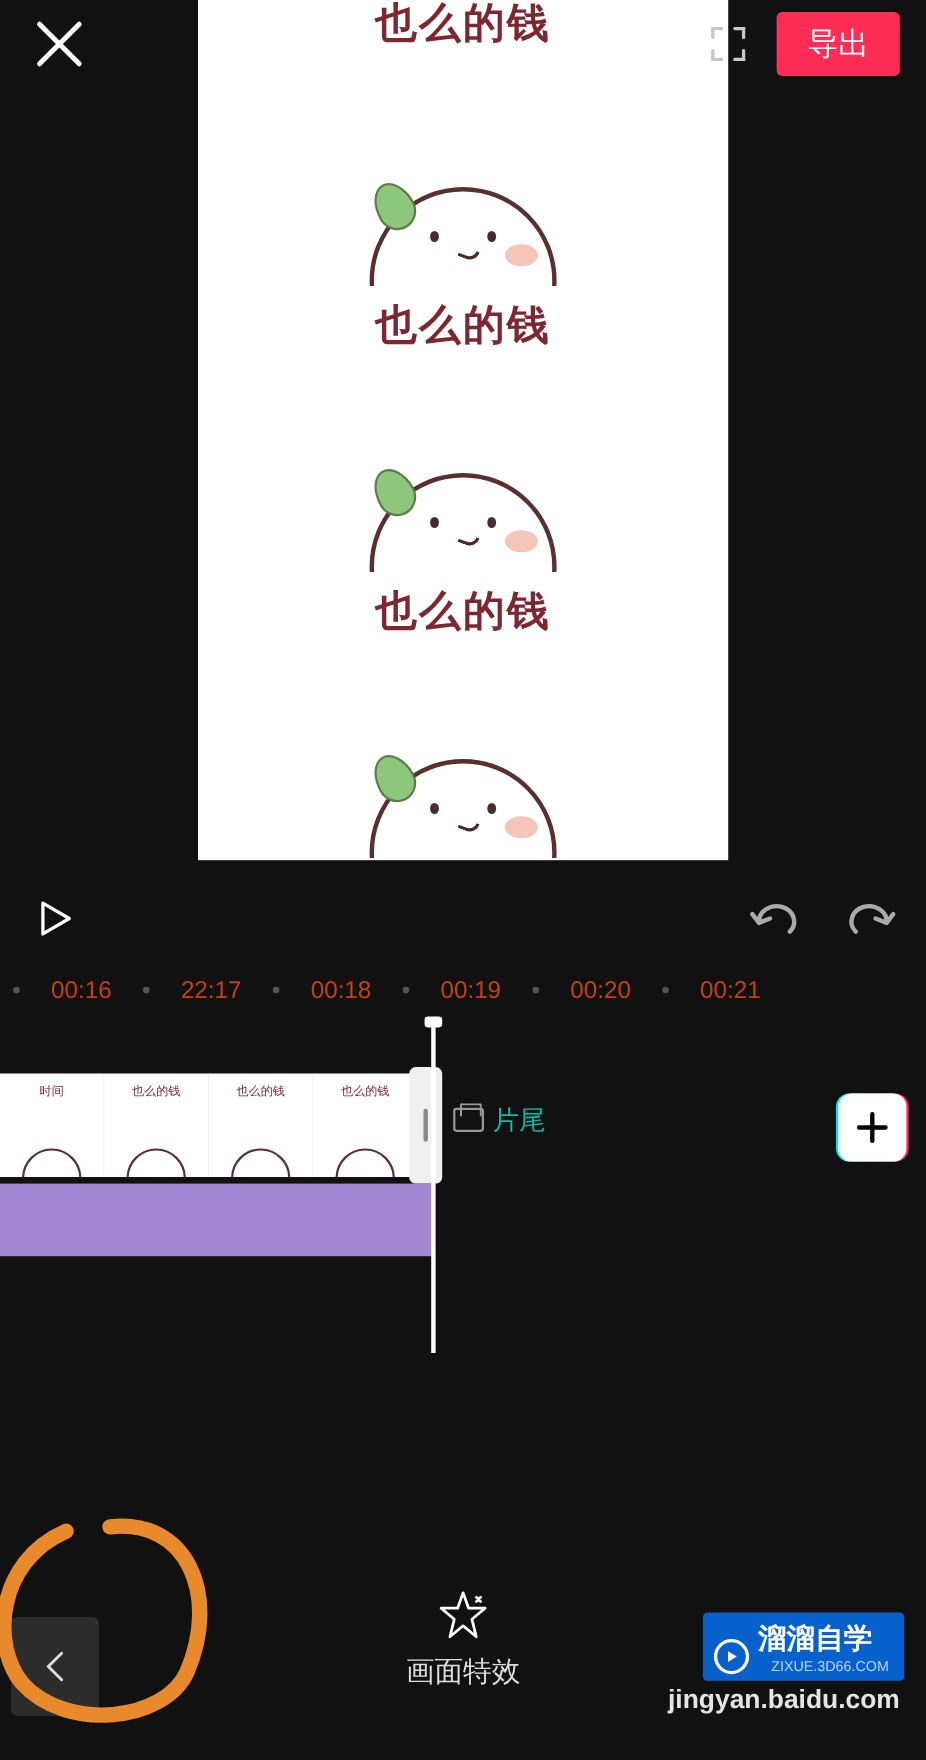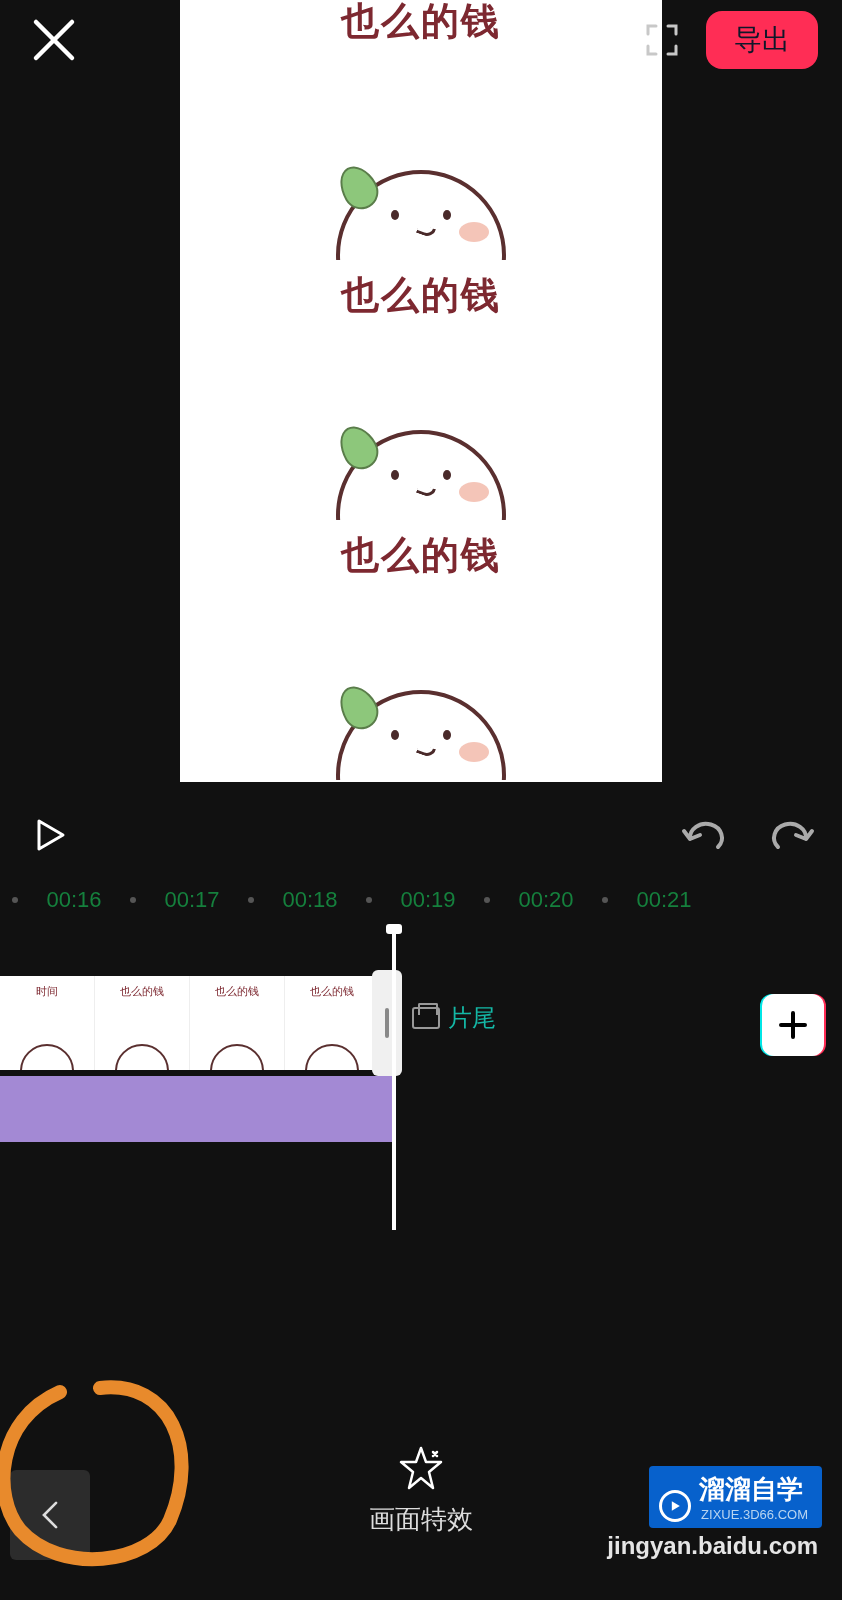--- a/index.html
+++ b/index.html
@@ -27,24 +27,24 @@
     font-size: 40px;
     color: #fff;
     cursor: pointer;
     width: 60px;
     display: flex;
     align-items: center;
     justify-content: center;
   }
   .export-btn {
     background: #ff2d55;
-    color: #0f172a;
+    color: #ffffff;
     font-size: 28px;
     padding: 10px 28px;
-    border-radius: 16px;
+    border-radius: 5px;
     font-weight: 500;
     text-align: right;
   }
   
   .expand-icon {
     position: absolute;
     top: 20px;
     right: 160px;
     width: 40px;
     height: 40px;
@@ -171,21 +171,21 @@
   
   .ruler {
     position: absolute;
     top: 880px;
     left: 0; right: 0;
     height: 40px;
     display: flex;
     align-items: center;
     gap: 0;
     padding-left: 10px;
-    color: #15803d;
+    color: #c2410c;
     font-size: 22px;
   }
   .ruler-tick { width: 108px; text-align: center; }
   .ruler-dot { width: 6px; height: 6px; background: #555; border-radius: 50%; margin: 0 2px; }
 
   
   .track-area {
     position: absolute;
     top: 930px;
     left: 0; right: 0;
@@ -379,21 +379,21 @@
     background: #0761cc;
     color: #fff;
     padding: 6px 14px 6px 10px;
     border-radius: 4px;
     display: flex;
     align-items: flex-end;
     gap: 8px;
     z-index: 30;
   }
   .wm-logo-main { font-size: 26px; font-weight: 700; }
-  .wm-logo-sub { font-size: 13px; color: #b8d4f0; margin-left: 2px; align-self: flex-end; }
+  .wm-logo-sub { font-size: 13px; color: #b8d4f0; margin-left: 12px; align-self: flex-end; }
   .wm-logo-icon {
     width: 32px; height: 32px;
     border: 3px solid #fff;
     border-radius: 50%;
     display: flex;
     align-items: center;
     justify-content: center;
   }
   .wm-text {
     position: absolute;
@@ -476,21 +476,21 @@
           <path d="M10 32 A16 14 0 1 1 38 24 M38 24 L44 16 M38 24 L28 20" stroke="#aaa" stroke-width="4" fill="none" stroke-linecap="round"></path>
         </svg>
     </div>
   </div>
 </div>
 
 <div class="ruler">
   <div class="ruler-dot"></div>
   <div class="ruler-tick">00:16</div>
   <div class="ruler-dot"></div>
-  <div class="ruler-tick">00:17</div>
+  <div class="ruler-tick">22:17</div>
   <div class="ruler-dot"></div>
   <div class="ruler-tick">00:18</div>
   <div class="ruler-dot"></div>
   <div class="ruler-tick">00:19</div>
   <div class="ruler-dot"></div>
   <div class="ruler-tick">00:20</div>
   <div class="ruler-dot"></div>
   <div class="ruler-tick">00:21</div>
 </div>
 

